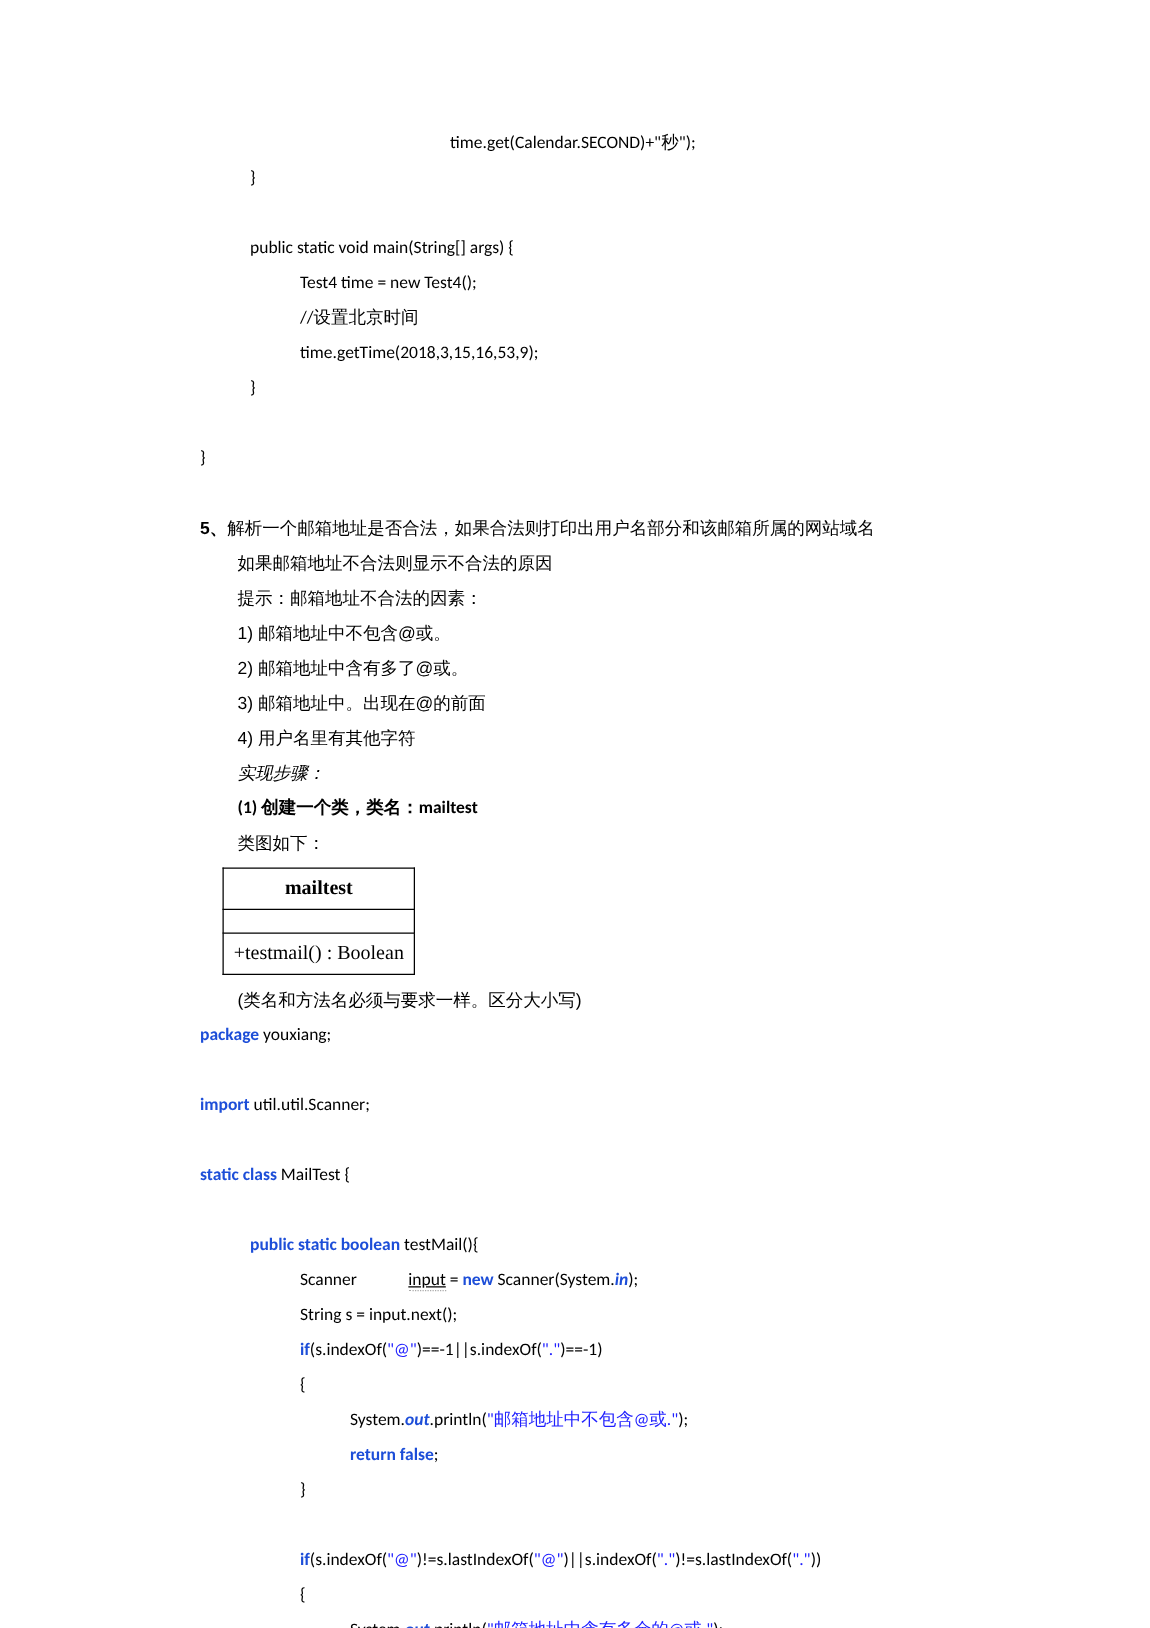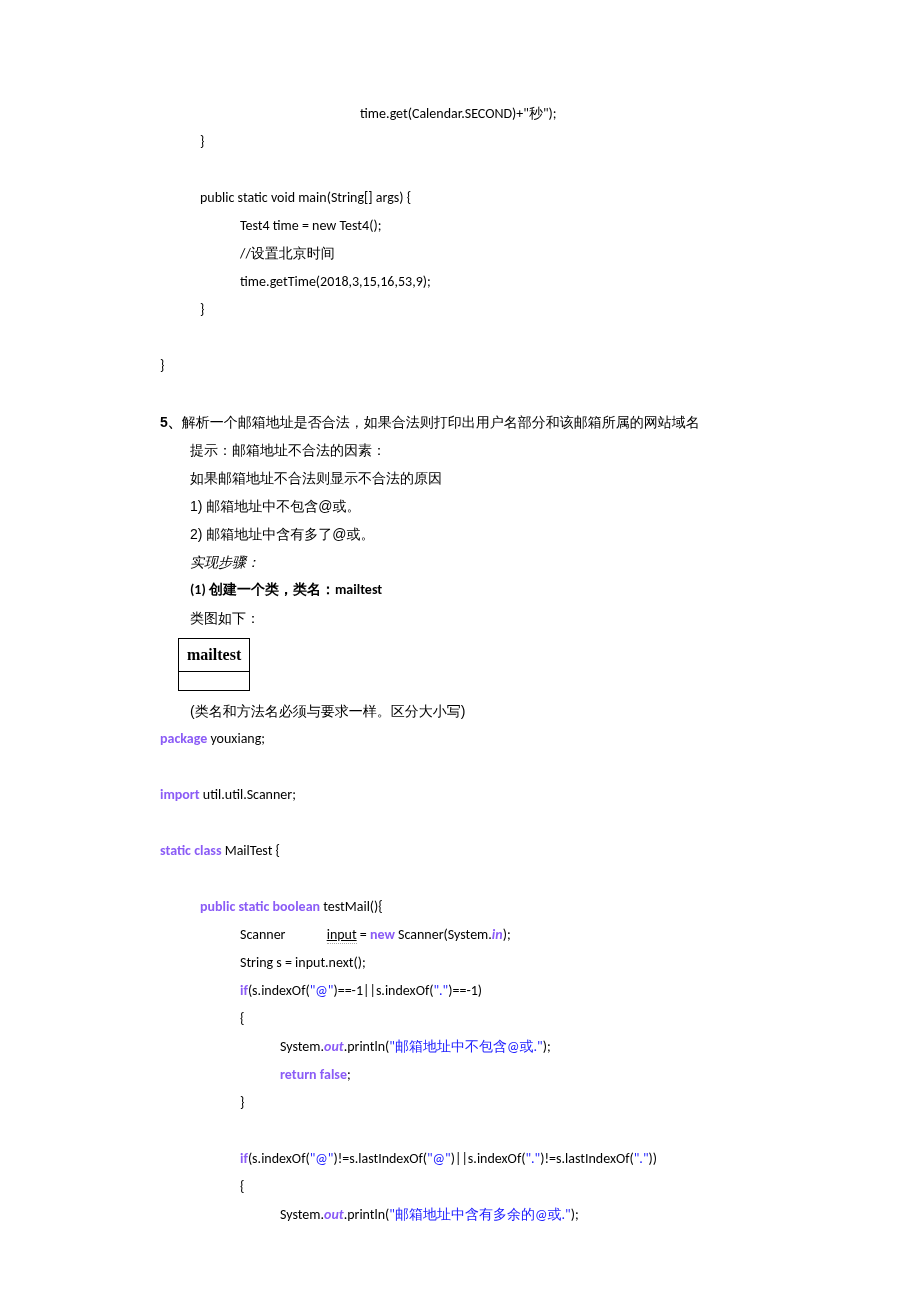--- a/index.html
+++ b/index.html
@@ -11,21 +11,21 @@
     padding: 100px 160px 60px 160px;
     line-height: 28px;
     width: 920px;
     box-sizing: border-box;
   }
   .code-font { font-family: "Calibri", "Arial", sans-serif; }
   .indent1 { padding-left: 40px; }
   .indent2 { padding-left: 80px; }
   .indent3 { padding-left: 120px; }
   .indent5 { padding-left: 200px; }
-  .kw { color: #8b5cf6; font-weight: bold; }
+  .kw { color: #1d4ed8; font-weight: bold; }
   .str { color: #2020FF; }
   .italic { font-style: italic; }
   .underline { text-decoration: underline; border-bottom: 1px dotted #aaa; margin-left: 38px; }
   .section-gap { height: 28px; }
   .uml-table { border-collapse: collapse; margin-left: 18px; margin-top:6px; margin-bottom:6px;}
   .uml-table td { border: 1px solid #000; padding: 2px 8px; font-family: "Times New Roman", serif; font-size:16px;}
   .uml-head { text-align: center; font-weight: bold; }
   .uml-mid { height: 14px; padding:0; }
   .question-num { font-weight: bold; font-family: Arial, sans-serif; }
 </style>
@@ -42,35 +42,40 @@
   <div class="indent2">time.getTime(2018,3,15,16,53,9);</div>
   <div class="indent1">}</div>
   <div class="section-gap"></div>
   <div>}</div>
 </div>
 
 <div class="section-gap"></div>
 
 <div>
   <div><span class="question-num">5、</span><span>解析一个邮箱地址是否合法，如果合法则打印出用户名部分和该邮箱所属的网站域名</span></div>
+  <div style="padding-left:30px;">如果邮箱地址不合法则显示不合法的原因</div>
   <div style="padding-left:30px;">提示：邮箱地址不合法的因素：</div>
-  <div style="padding-left:30px;">如果邮箱地址不合法则显示不合法的原因</div>
   <div style="padding-left:30px;">1)   邮箱地址中不包含@或。</div>
   <div style="padding-left:30px;">2)   邮箱地址中含有多了@或。</div>
+  <div style="padding-left:30px;">3)   邮箱地址中。出现在@的前面</div>
+  <div style="padding-left:30px;">4)   用户名里有其他字符</div>
   <div style="padding-left:30px;font-style:italic;">实现步骤：</div>
   <div style="padding-left:30px;font-weight:bold;" class="code-font">(1) 创建一个类，类名：mailtest</div>
   <div style="padding-left:30px;">类图如下：</div>
 
   <table class="uml-table">
     <tbody>
         <tr>
           <td class="uml-head">mailtest</td>
         </tr>
     <tr>
           <td class="uml-mid"></td>
+        </tr>
+    <tr>
+          <td>+testmail() : Boolean</td>
         </tr>
   </tbody>
     </table>
 
   <div style="padding-left:30px;">(类名和方法名必须与要求一样。区分大小写)</div>
 </div>
 
 <div class="code-font">
   <div><span class="kw">package</span><span> youxiang;</span></div>
   <div class="section-gap"></div>

